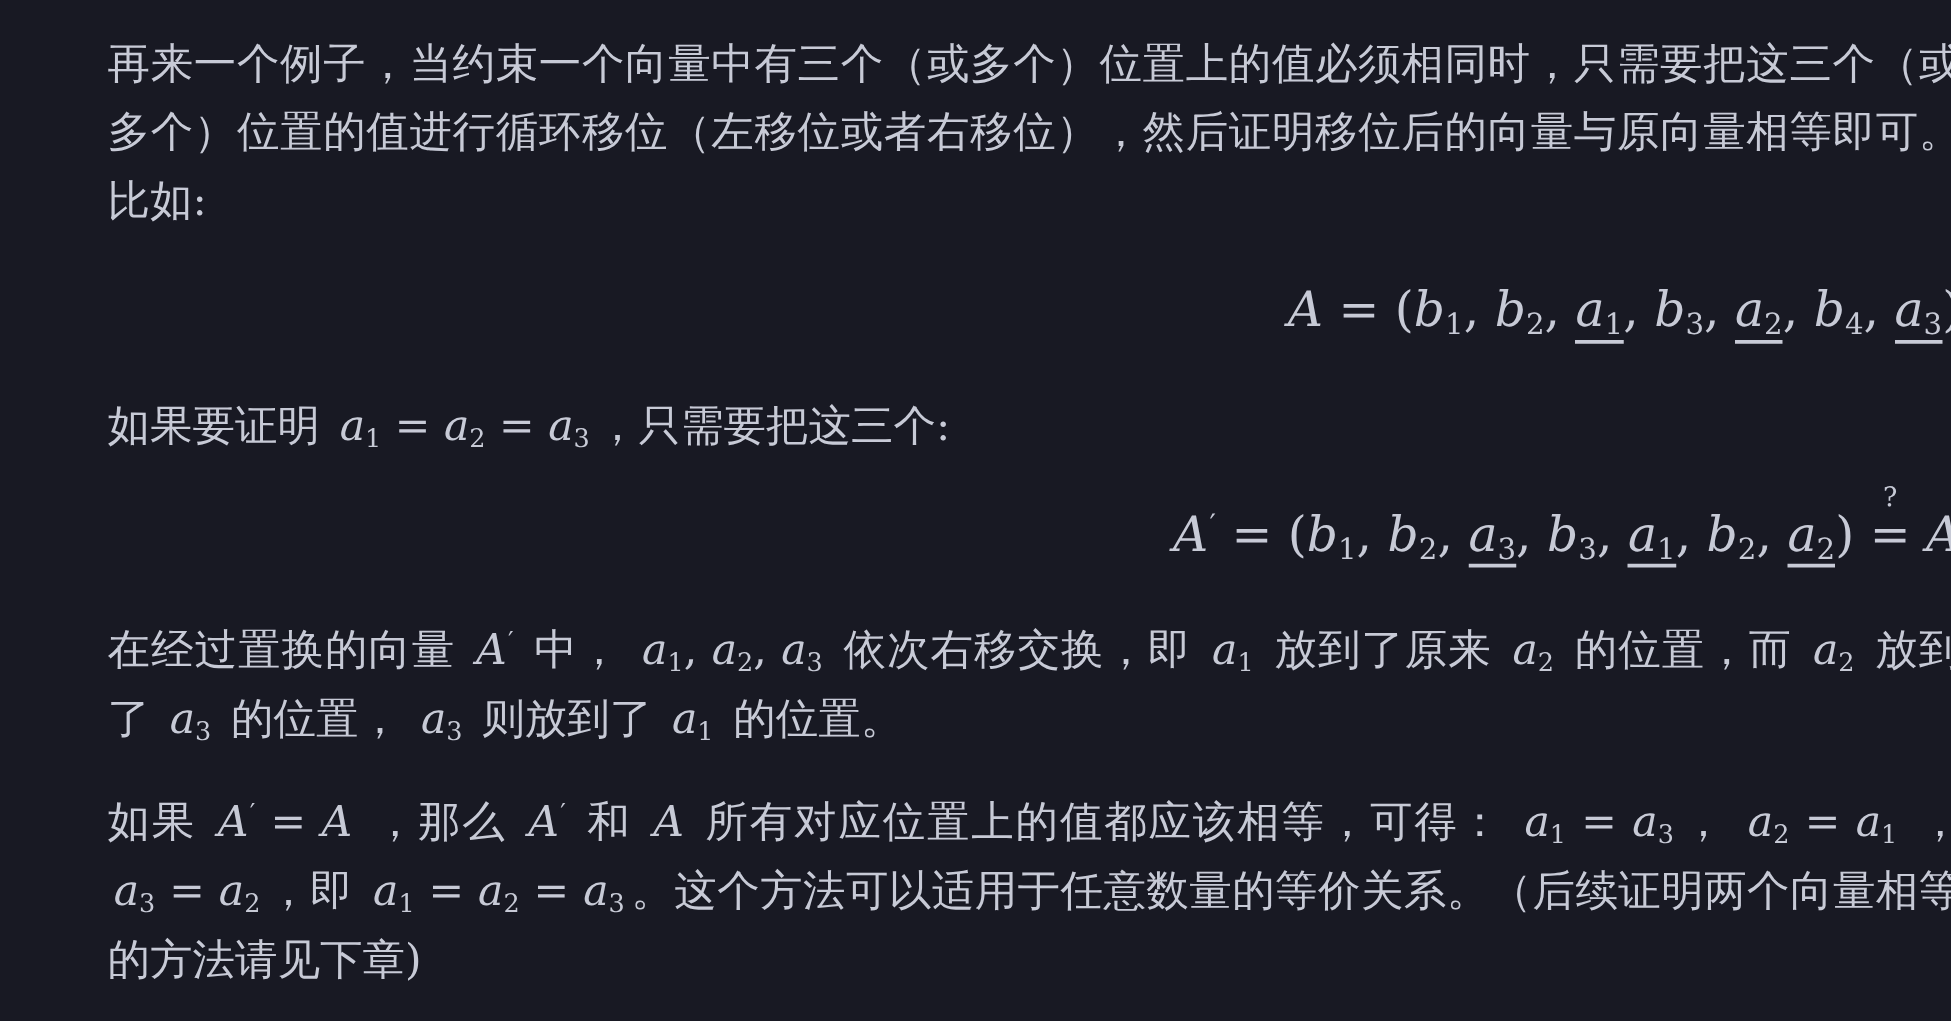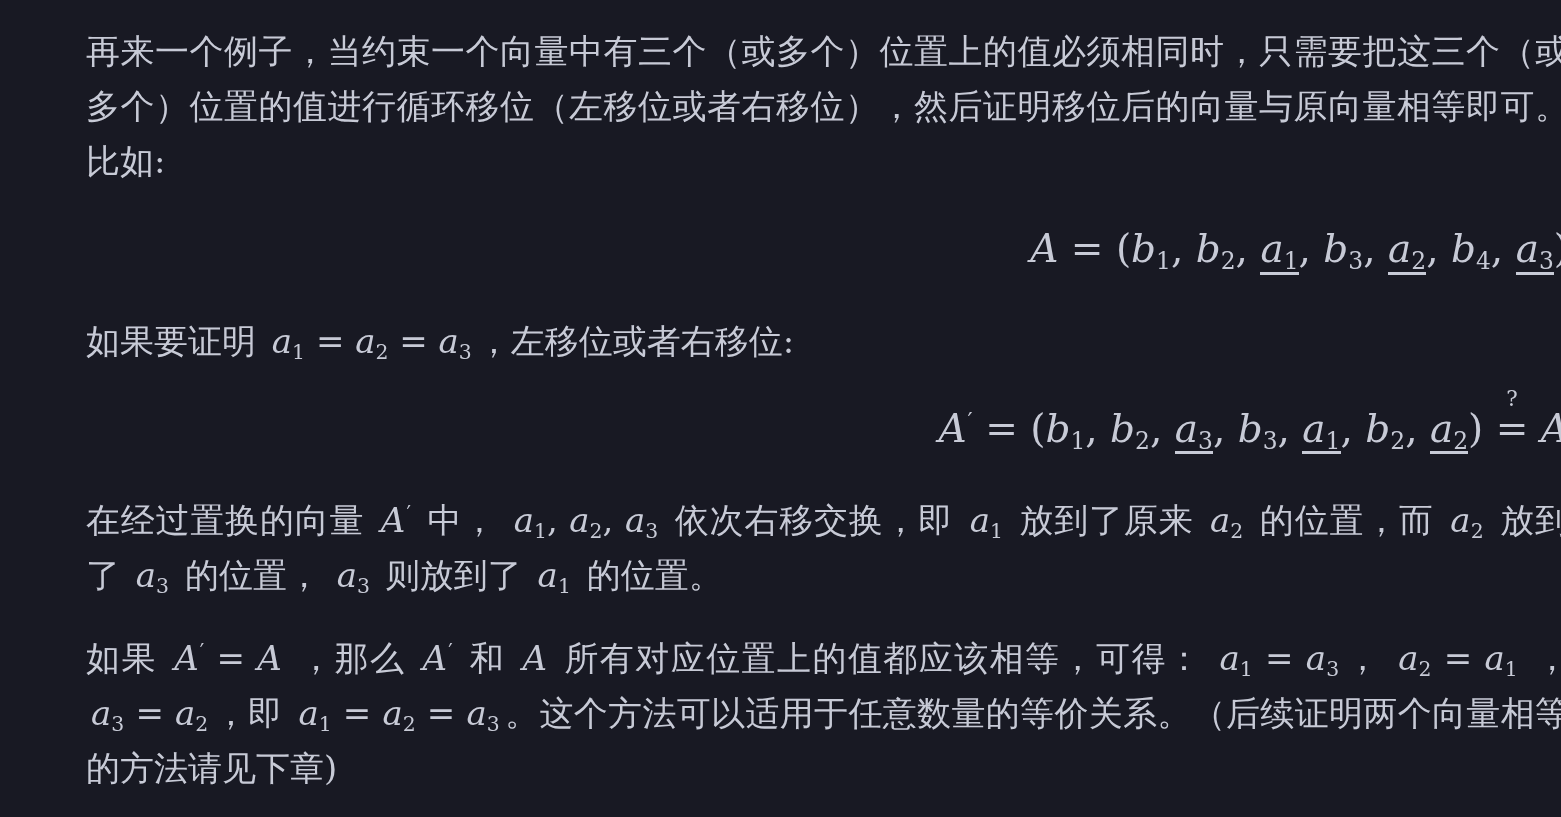--- a/index.html
+++ b/index.html
@@ -73,17 +73,17 @@
     white-space: nowrap;
   }
   .cjk { }
 </style>
 </head>
 <body style="--bg: #181923; --fg: #c7cad6;">
 
 <div class="doc">
   <p class="para"><span class="cjk">再来一个例子，当约束一个向量中有三个（或多个）位置上的值必须相同时，只需要把这三个（或多个）位置的值进行循环移位（左移位或者右移位），然后证明移位后的向量与原向量相等即可。比如:</span></p>
   <div class="formula"><span class="tok it">A</span><span class="tok"> = (</span><span class="tok it">b<sub>1</sub></span><span class="tok">, </span><span class="tok it">b<sub>2</sub></span><span class="tok">, </span><span class="tok it ul">a<sub>1</sub></span><span class="tok">, </span><span class="tok it">b<sub>3</sub></span><span class="tok">, </span><span class="tok it ul">a<sub>2</sub></span><span class="tok">, </span><span class="tok it">b<sub>4</sub></span><span class="tok">, </span><span class="tok it ul">a<sub>3</sub></span><span class="tok">)</span></div>
-  <p class="para"><span class="cjk">如果要证明 </span><span class="m"><span class="tok it">a<sub>1</sub></span><span class="tok"> = </span><span class="tok it">a<sub>2</sub></span><span class="tok"> = </span><span class="tok it">a<sub>3</sub></span></span><span class="cjk">，左移位或者右移位:</span></p>
+  <p class="para"><span class="cjk">如果要证明 </span><span class="m"><span class="tok it">a<sub>1</sub></span><span class="tok"> = </span><span class="tok it">a<sub>2</sub></span><span class="tok"> = </span><span class="tok it">a<sub>3</sub></span></span><span class="cjk">，只需要把这三个:</span></p>
   <div class="formula"><span class="tok it">A<sup class="pr">′</sup></span><span class="tok"> = (</span><span class="tok it">b<sub>1</sub></span><span class="tok">, </span><span class="tok it">b<sub>2</sub></span><span class="tok">, </span><span class="tok it ul">a<sub>3</sub></span><span class="tok">, </span><span class="tok it">b<sub>3</sub></span><span class="tok">, </span><span class="tok it ul">a<sub>1</sub></span><span class="tok">, </span><span class="tok it">b<sub>2</sub></span><span class="tok">, </span><span class="tok it ul">a<sub>2</sub></span><span class="tok">) </span><span class="tok eqq">=<span class="q">?</span></span><span class="tok"> </span><span class="tok it">A</span></div>
   <p class="para"><span class="cjk">在经过置换的向量 </span><span class="m"><span class="tok it">A<sup class="pr">′</sup></span></span><span class="cjk"> 中， </span><span class="m"><span class="tok it">a<sub>1</sub></span><span class="tok">, </span><span class="tok it">a<sub>2</sub></span><span class="tok">, </span><span class="tok it">a<sub>3</sub></span></span><span class="cjk"> 依次右移交换，即 </span><span class="m"><span class="tok it">a<sub>1</sub></span></span><span class="cjk"> 放到了原来 </span><span class="m"><span class="tok it">a<sub>2</sub></span></span><span class="cjk"> 的位置，而 </span><span class="m"><span class="tok it">a<sub>2</sub></span></span><span class="cjk"> 放到了 </span><span class="m"><span class="tok it">a<sub>3</sub></span></span><span class="cjk"> 的位置， </span><span class="m"><span class="tok it">a<sub>3</sub></span></span><span class="cjk"> 则放到了 </span><span class="m"><span class="tok it">a<sub>1</sub></span></span><span class="cjk"> 的位置。</span></p>
   <p class="para"><span class="cjk">如果 </span><span class="m"><span class="tok it">A<sup class="pr">′</sup></span><span class="tok"> = </span><span class="tok it">A</span></span><span class="cjk"> ，那么 </span><span class="m"><span class="tok it">A<sup class="pr">′</sup></span></span><span class="cjk"> 和 </span><span class="m"><span class="tok it">A</span></span><span class="cjk"> 所有对应位置上的值都应该相等，可得： </span><span class="m"><span class="tok it">a<sub>1</sub></span><span class="tok"> = </span><span class="tok it">a<sub>3</sub></span></span><span class="cjk">， </span><span class="m"><span class="tok it">a<sub>2</sub></span><span class="tok"> = </span><span class="tok it">a<sub>1</sub></span></span><span class="cjk"> ， </span><span class="m"><span class="tok it">a<sub>3</sub></span><span class="tok"> = </span><span class="tok it">a<sub>2</sub></span></span><span class="cjk">，即 </span><span class="m"><span class="tok it">a<sub>1</sub></span><span class="tok"> = </span><span class="tok it">a<sub>2</sub></span><span class="tok"> = </span><span class="tok it">a<sub>3</sub></span></span><span class="cjk">。这个方法可以适用于任意数量的等价关系。（后续证明两个向量相等的方法请见下章)</span></p>
 </div>
 
 </body></html>

